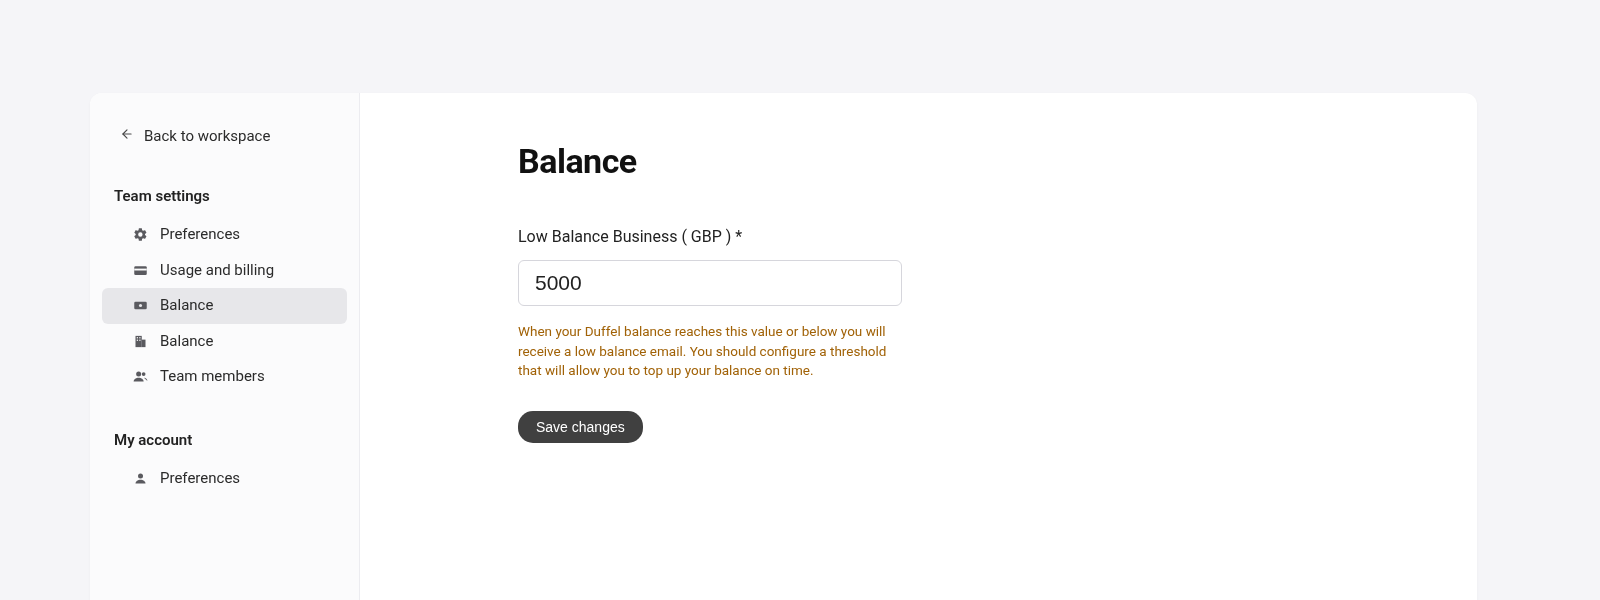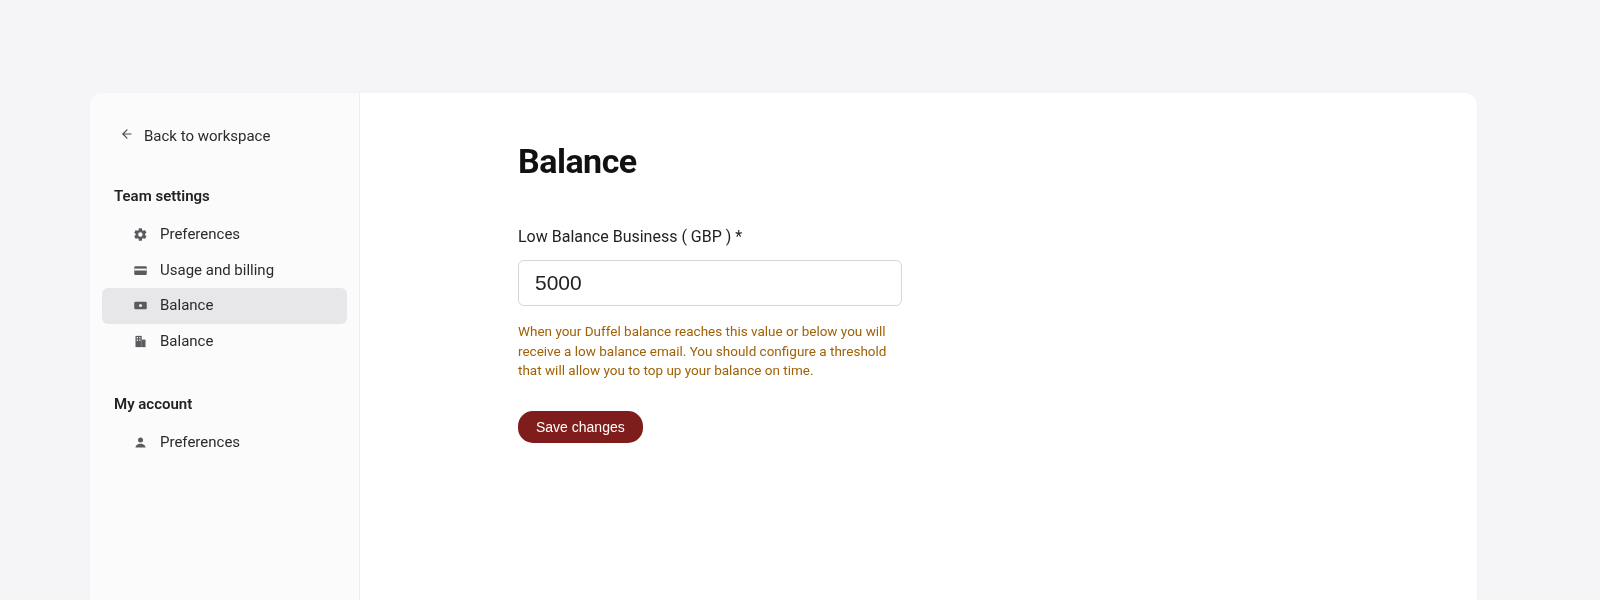--- a/index.html
+++ b/index.html
@@ -91,21 +91,21 @@
   }
   .help-text {
     width: 384px;
     font-size: 13.5px;
     line-height: 1.45;
     color: #a16207;
     margin-top: 16px;
   }
   .save-btn {
     margin-top: 30px;
-    background: #7f1d1d;
+    background: #404040;
     color: #ffffff;
     border: none;
     border-radius: 15px;
     padding: 0 18px;
     height: 32px;
     font-size: 14px;
     font-weight: 500;
     cursor: pointer;
   }
 </style>
@@ -164,20 +164,31 @@
             <rect x="14" y="9" width="6" height="12"></rect>
             <rect x="6" y="5" width="2" height="2" fill="#fbfbfc"></rect>
             <rect x="10" y="5" width="2" height="2" fill="#fbfbfc"></rect>
             <rect x="6" y="9" width="2" height="2" fill="#fbfbfc"></rect>
             <rect x="10" y="9" width="2" height="2" fill="#fbfbfc"></rect>
           </svg>
       </span>
       <span>Balance</span>
     </div>
 
+    <div class="nav-item">
+      <span class="icon">
+        <svg viewBox="0 0 24 24" fill="currentColor">
+            <circle cx="9" cy="8" r="4"></circle>
+            <path d="M1 20c0-3.3 3.6-6 8-6s8 2.7 8 6"></path>
+            <circle cx="17" cy="8" r="3"></circle>
+            <path d="M23 19c0-2.4-2.5-4.5-5.5-4.9"></path>
+          </svg>
+      </span>
+      <span>Team members</span>
+    </div>
 
     <div class="section-heading">My account</div>
 
     <div class="nav-item">
       <span class="icon">
         <svg viewBox="0 0 24 24" fill="currentColor">
             <circle cx="12" cy="8" r="4"></circle>
             <path d="M4 20c0-3.3 3.6-6 8-6s8 2.7 8 6"></path>
           </svg>
       </span>

